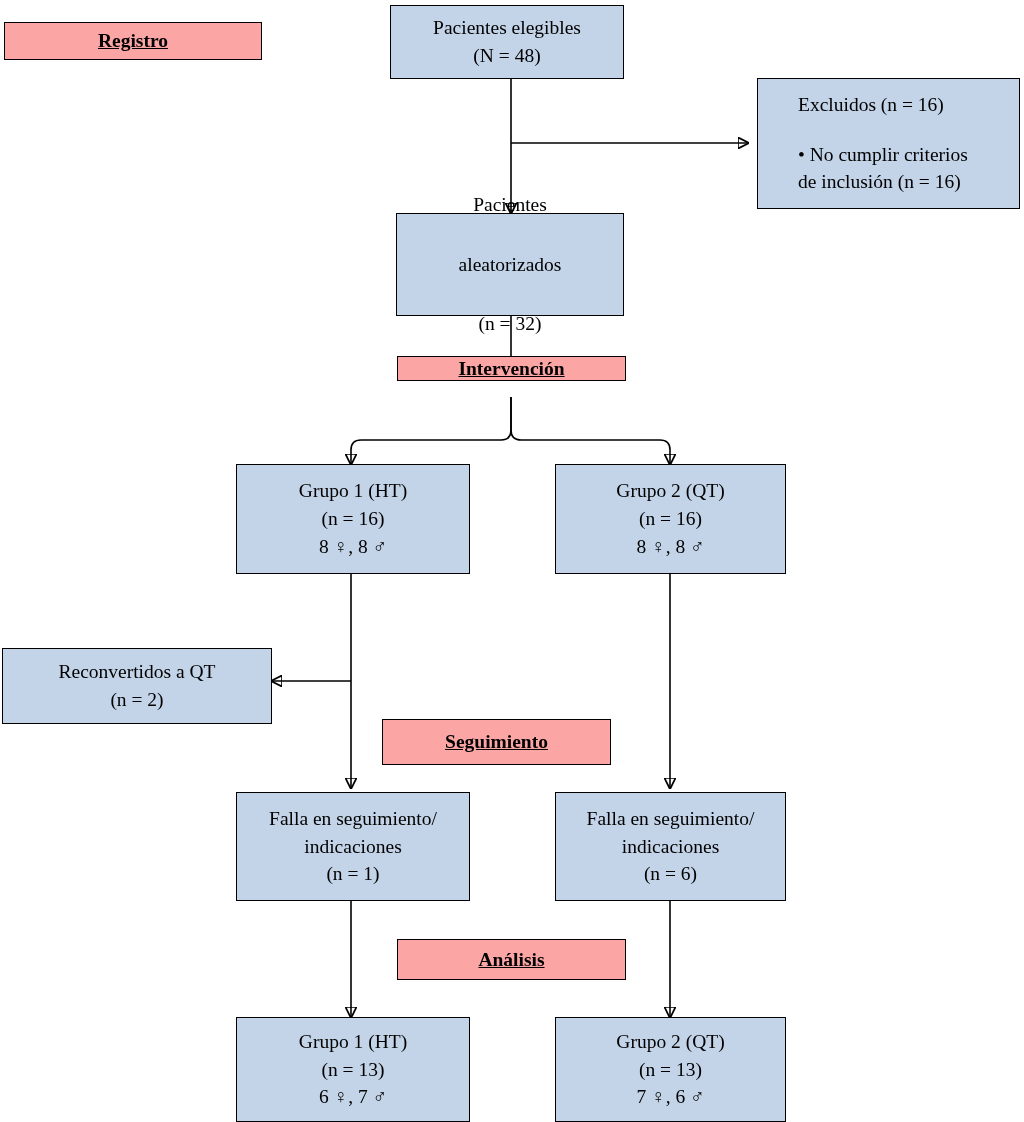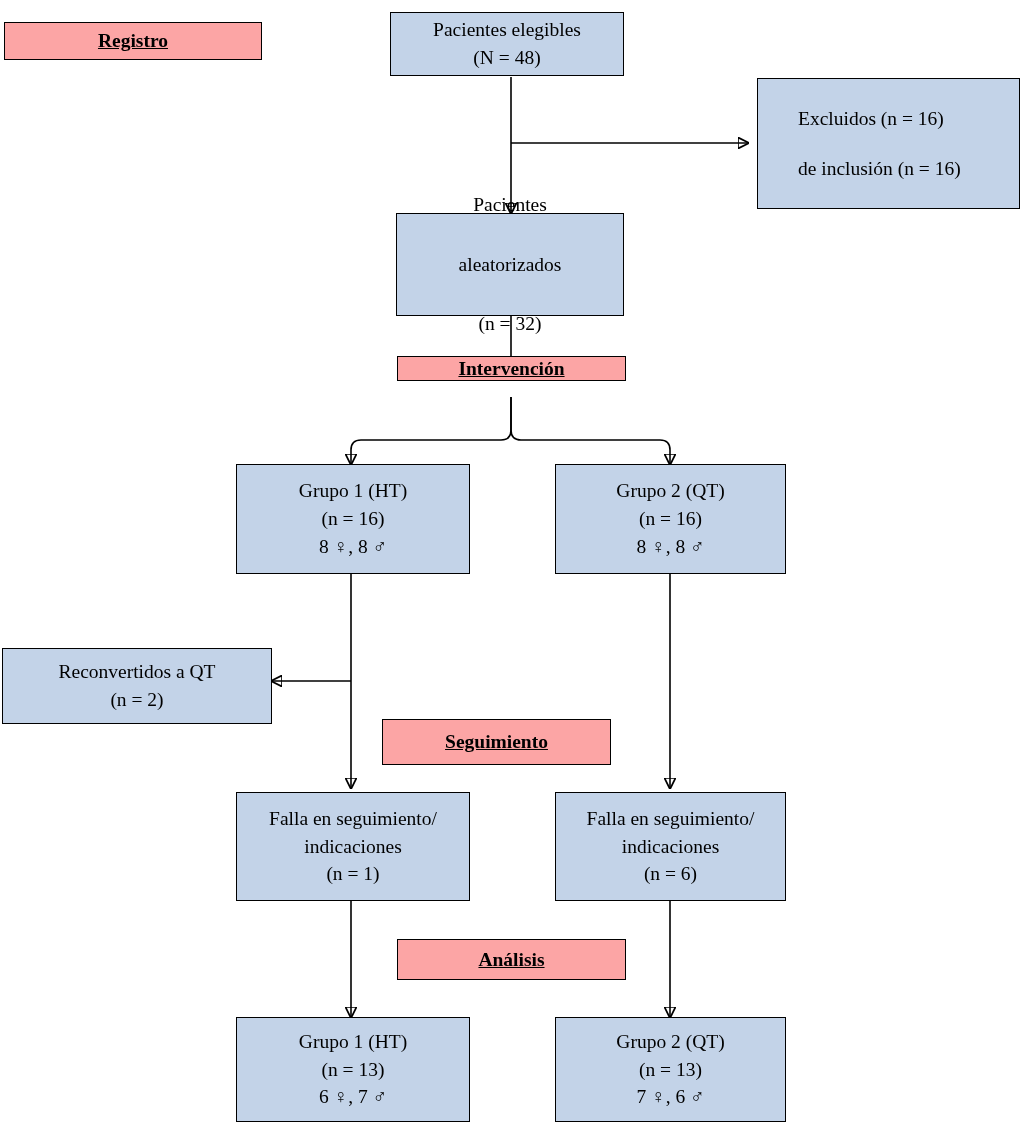--- a/index.html
+++ b/index.html
@@ -92,27 +92,28 @@
 
     <line x1="351" y1="901" x2="351" y2="1017" marker-end="url(#arrow)"></line>
 
     <line x1="670" y1="901" x2="670" y2="1017" marker-end="url(#arrow)"></line>
   </svg>
 
   <div class="box stage" style="left:4px; top:22px; width:258px; height:38px;">
     <span class="line">Registro</span>
   </div>
 
-  <div class="box node" style="left:390px; top:12px; width:234px; height:64px;">
+  <div class="box node" style="left:390px; top:5px; width:234px; height:74px;">
     <span class="line">Pacientes elegibles</span>
     <span class="line">(N = 48)</span>
   </div>
 
   <div class="box node left-align" style="left:757px; top:78px; width:263px; height:131px;padding-left:40px;">
     <span class="line" style="margin-bottom:22px;">Excluidos (n = 16)</span>
+    <span class="line">• No cumplir criterios</span>
     <span class="line">de inclusión (n = 16)</span>
   </div>
 
   <div class="box node" style="left:396px; top:213px; width:228px; height:103px;gap:32px;">
     <span class="line">Pacientes</span>
     <span class="line">aleatorizados</span>
     <span class="line">(n = 32)</span>
   </div>
 
   <div class="box stage" style="left:397px; top:356px; width:229px; height:25px;">

